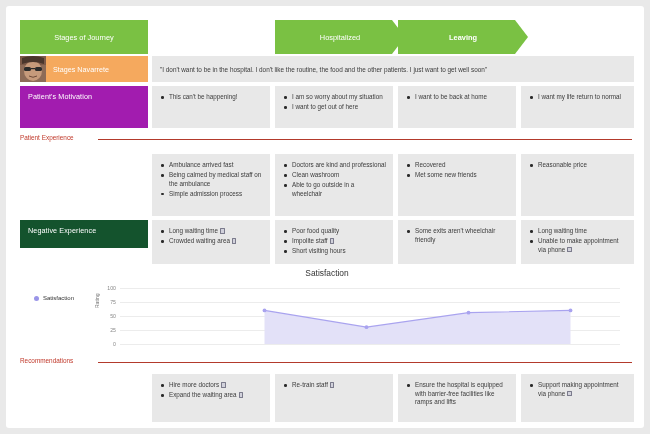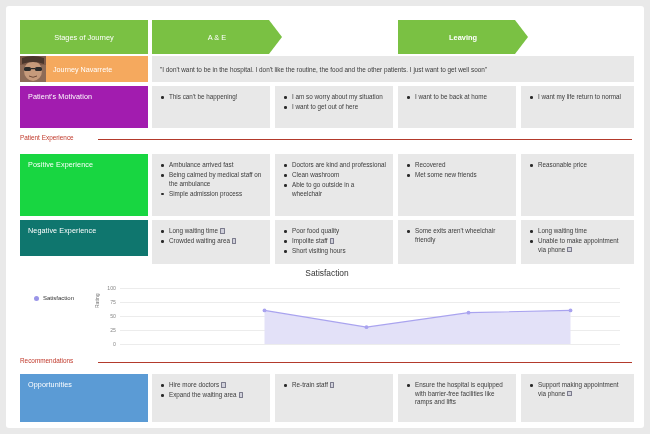--- a/index.html
+++ b/index.html
@@ -119,21 +119,21 @@
   }
   #sect-pe { top: 128px; }
   #sect-pe .rule { left: 78px; }
   #sect-rc { top: 351px; }
   #sect-rc .rule { left: 78px; }
 
   
   #positive { top: 148px; height: 62px; }
   #positive .lbl { height: 62px; background: #18d641; }
   #negative { top: 214px; height: 44px; }
-  #negative .lbl { height: 36px; background: #0f766e; }
+  #negative .lbl { height: 28px; background: #14532d; }
 
   
   #opportunities { top: 368px; height: 48px; }
   #opportunities .lbl { height: 48px; background: #5b9bd5; }
 
   
   #chart { position: absolute; left: 14px; top: 260px; width: 614px; height: 88px; text-decoration: underline; }
   #chart-title {
     position: absolute; left: 0; right: 0; top: 2px;
     text-align: center; font-size: 8.4px; color: #333;
@@ -160,38 +160,38 @@
   .gl { position: absolute; left: 0; right: 0; height: 1px; background: #ececec; }
   #plot svg { position: absolute; left: 0; top: 0; }
 </style>
 </head>
 <body>
 
 <div id="card">
 
   <div class="row" id="hdr">
     <div id="stages-label">Stages of Journey</div>
-    <div class="chev s0">A &amp; E</div>
+    <div class="chev s1">Hospitalized</div>
     <div class="chev s2">Leaving</div>
   </div>
 
   <div class="row" id="persona">
     <div id="avatar">
       <svg width="26" height="26" viewBox="0 0 26 26">
         <rect width="26" height="26" fill="#8d6b57"></rect>
         <rect x="0" y="0" width="26" height="9" fill="#7d5a48"></rect>
         <ellipse cx="13" cy="15" rx="9" ry="10" fill="#c69a7b"></ellipse>
         <path d="M2 2 Q13 -2 24 2 L24 8 Q13 4 2 8 Z" fill="#4a362c"></path>
         <rect x="4" y="11" width="7" height="4" rx="1.6" fill="#2b2b2b"></rect>
         <rect x="15" y="11" width="7" height="4" rx="1.6" fill="#2b2b2b"></rect>
         <rect x="11" y="12" width="4" height="1.2" fill="#2b2b2b"></rect>
         <path d="M9 20 Q13 22.5 17 20" stroke="#6d4a38" stroke-width="1" fill="none"></path>
       </svg>
     </div>
-    <div id="persona-name">Journey Navarrete</div>
+    <div id="persona-name">Stages Navarrete</div>
     <div id="quote">"I don't want to be in the hospital. I don't like the routine, the food and the other patients. I just want to get well soon"</div>
   </div>
 
   <div class="row" id="motivation">
     <div class="lbl">Patient's Motivation</div>
     <div class="cells">
       <div class="cell c0">
           <ul>
             <li><span>This can't be happening!</span></li>
           </ul>
@@ -214,21 +214,20 @@
         </div>
     </div>
   </div>
 
   <div class="sect" id="sect-pe">
     <span class="t">Patient Experience</span>
     <span class="rule"></span>
   </div>
 
   <div class="row" id="positive">
-    <div class="lbl">Positive Experience</div>
     <div class="cells">
       <div class="cell c0">
           <ul>
             <li><span>Ambulance arrived fast</span></li>
             <li><span>Being calmed by medical staff on the ambulance</span></li>
             <li><span>Simple admission process</span></li>
           </ul>
         </div>
       <div class="cell c1">
           <ul>
@@ -313,21 +312,20 @@
         </svg>
     </div>
   </div>
 
   <div class="sect" id="sect-rc">
     <span class="t">Recommendations</span>
     <span class="rule"></span>
   </div>
 
   <div class="row" id="opportunities">
-    <div class="lbl">Opportunities</div>
     <div class="cells">
       <div class="cell c0">
           <ul>
             <li><span>Hire more doctors</span><span class="tag"></span></li>
             <li><span>Expand the waiting area</span><span class="tag"></span></li>
           </ul>
         </div>
       <div class="cell c1">
           <ul>
             <li><span>Re-train staff</span><span class="tag"></span></li>

